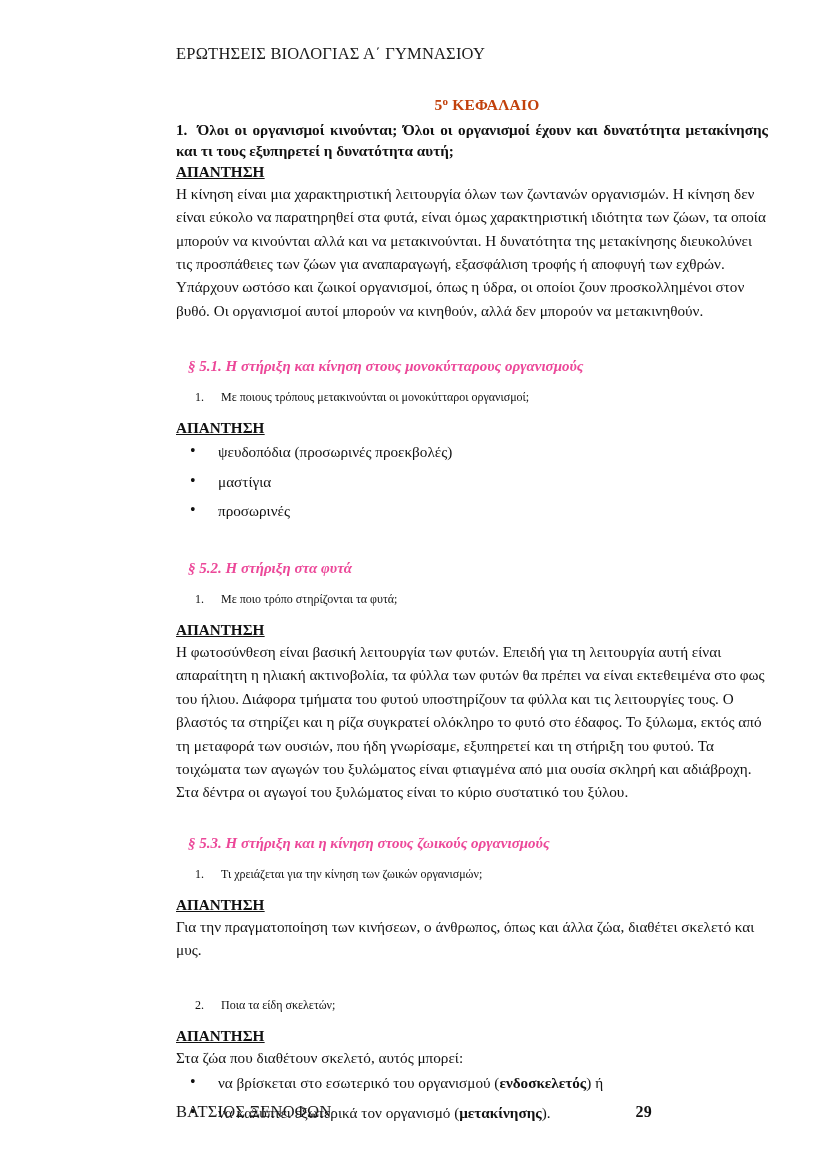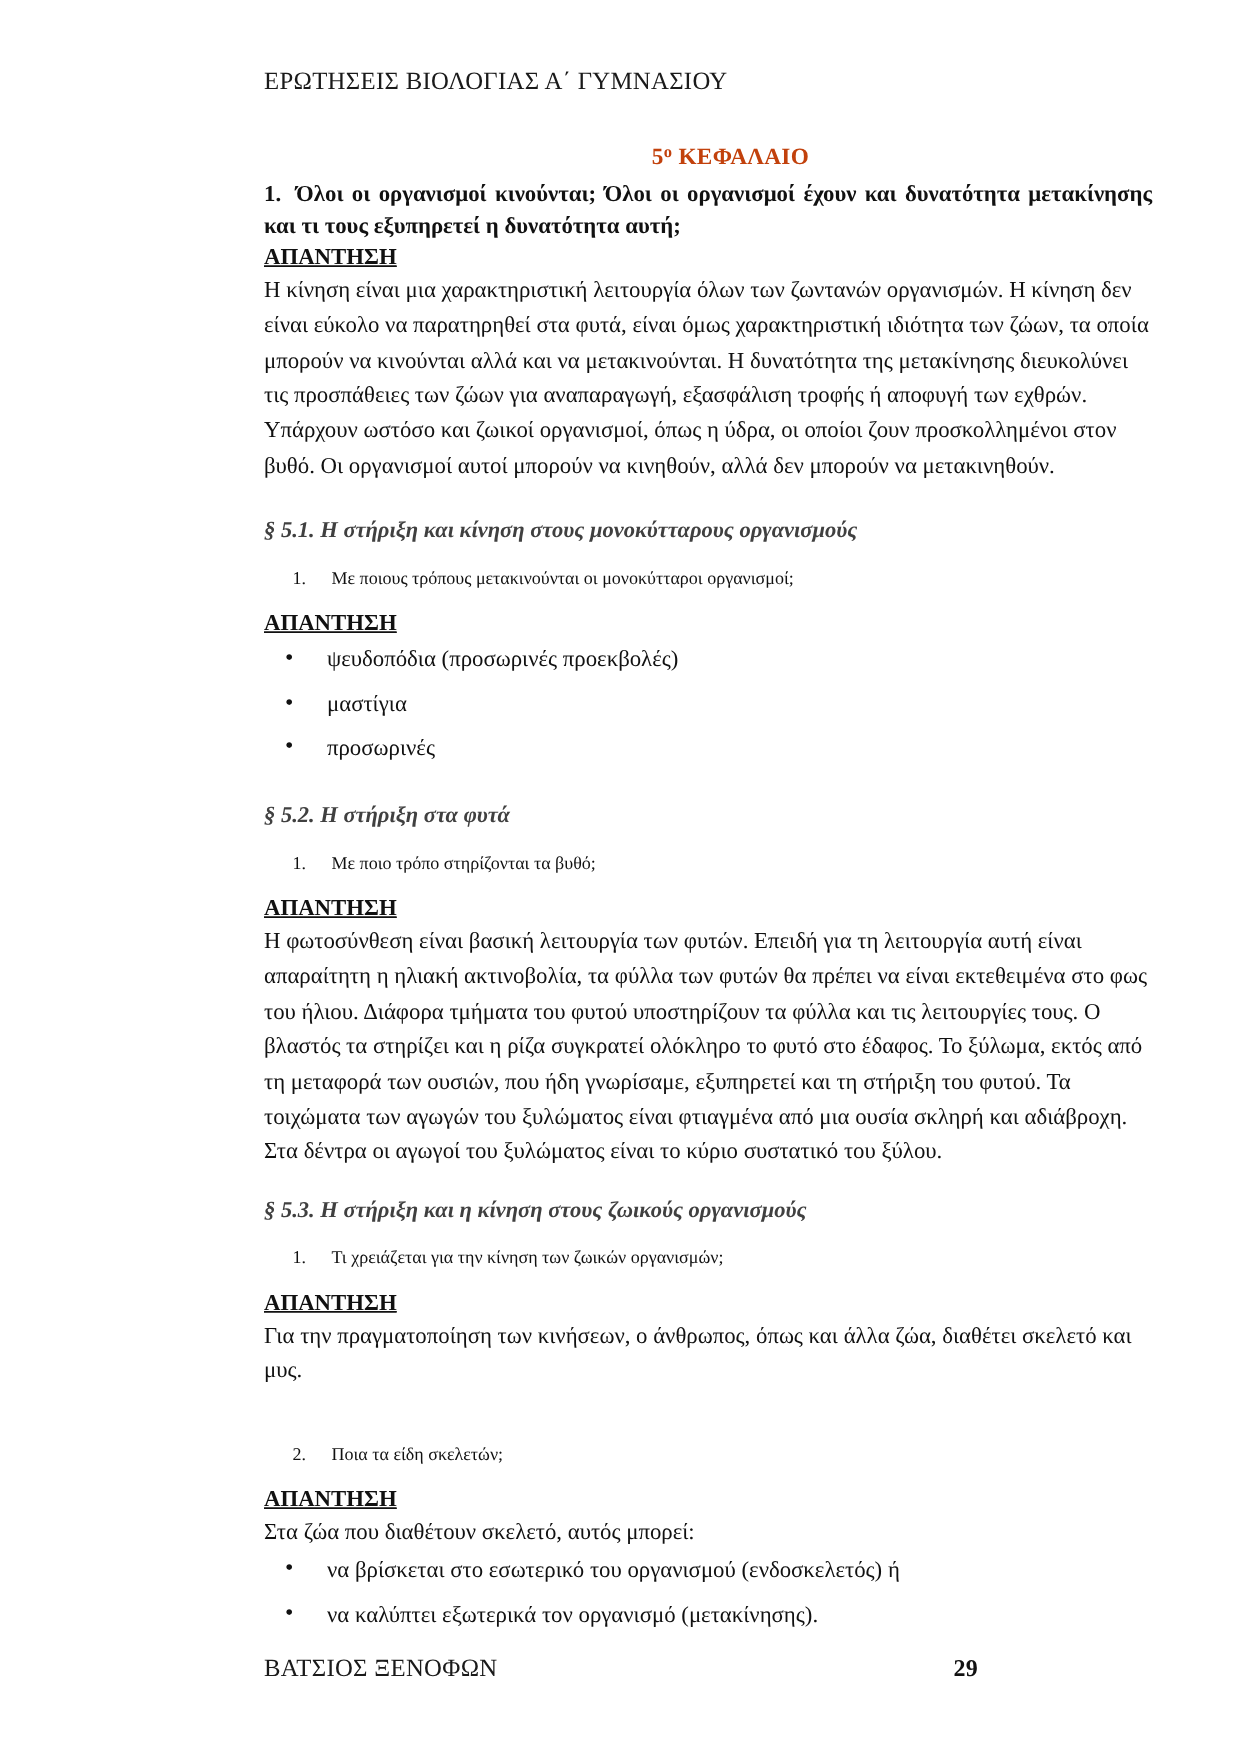--- a/index.html
+++ b/index.html
@@ -62,26 +62,26 @@
     font-size: 15.2px;
     line-height: 1.38;
     text-align: justify;
     text-justify: inter-word;
     margin: 0;
   }
   .q-top .qnum { margin-right: 10px; }
 
   
   .sec-heading {
-    color: #404040;
+    color: #ec4899;
     font-weight: bold;
     font-style: italic;
     font-size: 15px;
     line-height: 1.35;
-    margin: 0;
+    margin: 12px;
   }
 
   
   .question {
     font-weight: normal;
     font-size: 12px;
     line-height: 1.34;
     margin: 13px;
     padding-left: 6px;
     text-indent: 0;
@@ -124,21 +124,21 @@
     margin: 0 0 6px 0;
   }
   ul.bullets li::before {
     content: "\2022";
     position: absolute;
     left: 14px;
     top: -1px;
     font-size: 16px;
     line-height: 1.55;
   }
-  ul.bullets li b { font-weight: normal; }
+  ul.bullets li b { font-weight: bold; }
   .gap-md { height: 17px; }
   .gap-lg { height: 22px; }
 
   
   .footer {
     position: absolute;
     left: 118px;
     right: 118px;
     bottom: 48px;
     display: flex;
@@ -182,21 +182,21 @@
     <ul class="bullets">
       <li><span>ψευδοπόδια (προσωρινές προεκβολές)</span></li>
       <li><span>μαστίγια</span></li>
       <li><span>προσωρινές</span></li>
     </ul>
 
     <div class="gap-md"></div>
 
     <div class="sec-heading">§ 5.2. Η στήριξη στα φυτά</div>
     <p class="question">
-      <span class="qnum">1.</span><span>Με ποιο τρόπο στηρίζονται τα βυθό;</span>
+      <span class="qnum">1.</span><span>Με ποιο τρόπο στηρίζονται τα φυτά;</span>
     </p>
     <div class="answer-label"><span>ΑΠΑΝΤΗΣΗ</span></div>
     <p class="para">Η φωτοσύνθεση είναι βασική λειτουργία των φυτών. Επειδή για τη λειτουργία αυτή είναι απαραίτητη η ηλιακή ακτινοβολία, τα φύλλα των φυτών θα πρέπει να είναι εκτεθειμένα στο φως του ήλιου. Διάφορα τμήματα του φυτού υποστηρίζουν τα φύλλα και τις λειτουργίες τους. Ο βλαστός τα στηρίζει και η ρίζα συγκρατεί ολόκληρο το φυτό στο έδαφος. Το ξύλωμα, εκτός από τη μεταφορά των ουσιών, που ήδη γνωρίσαμε, εξυπηρετεί και τη στήριξη του φυτού. Τα τοιχώματα των αγωγών του ξυλώματος είναι φτιαγμένα από μια ουσία σκληρή και αδιάβροχη. Στα δέντρα οι αγωγοί του ξυλώματος είναι το κύριο συστατικό του ξύλου.</p>
 
     <div class="gap-md"></div>
 
     <div class="sec-heading">§ 5.3. Η στήριξη και η κίνηση στους ζωικούς οργανισμούς</div>
     <p class="question">
       <span class="qnum">1.</span><span>Τι χρειάζεται για την κίνηση των ζωικών οργανισμών;</span>
     </p>

